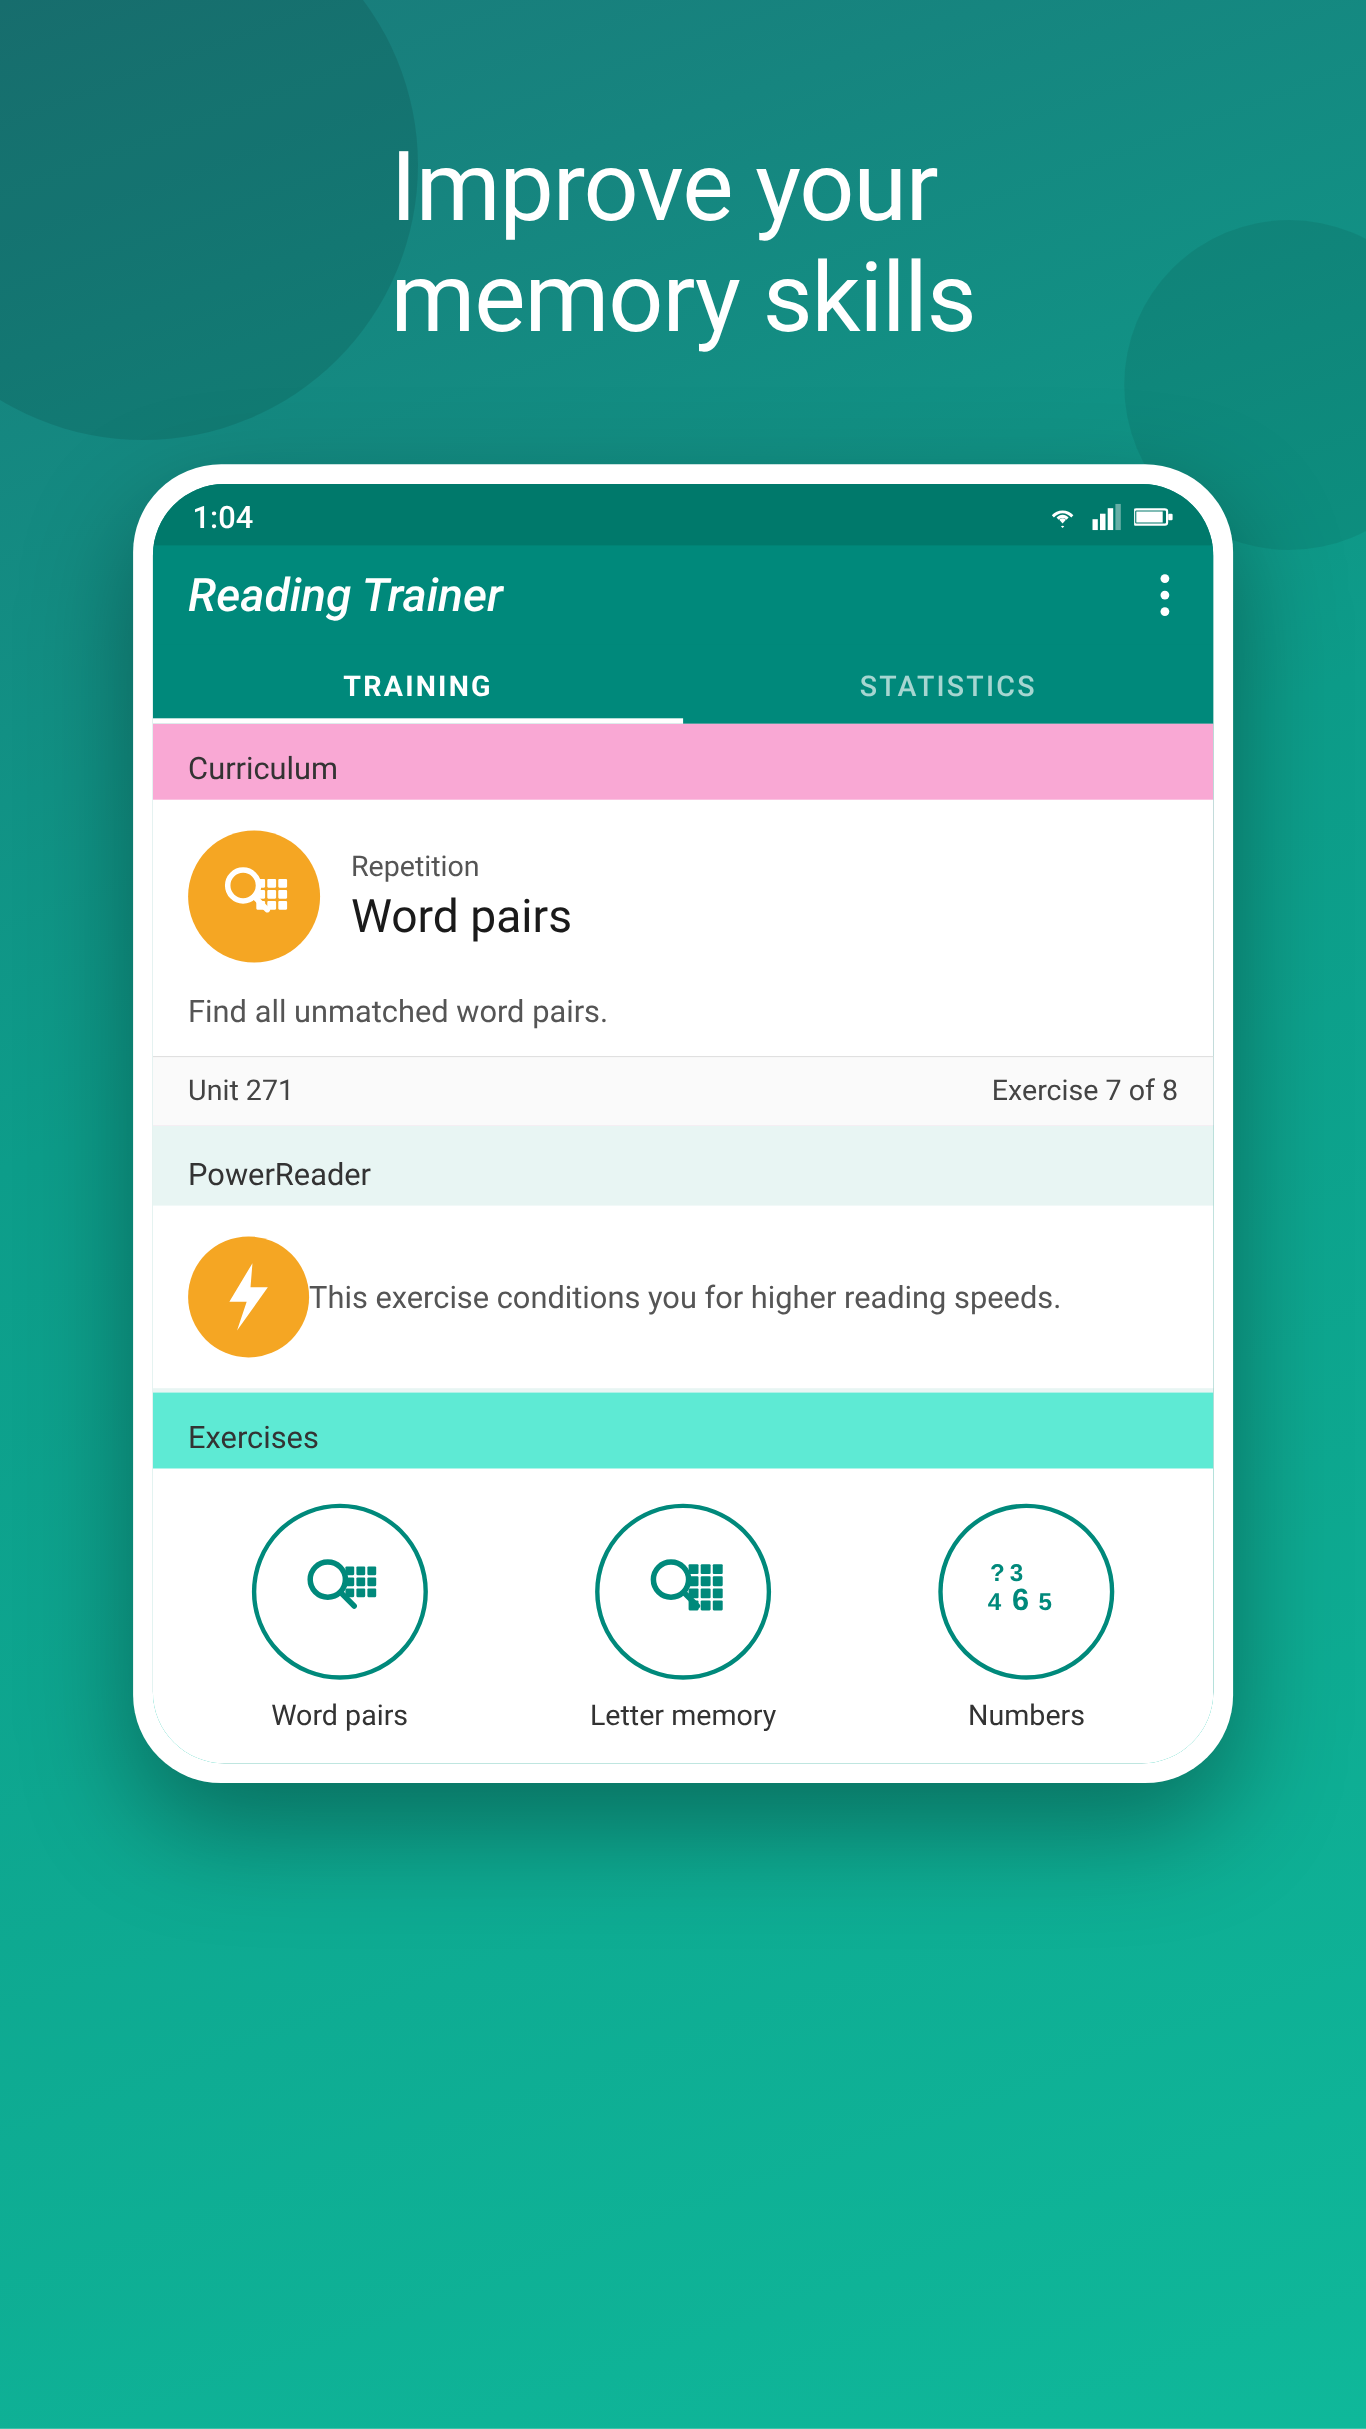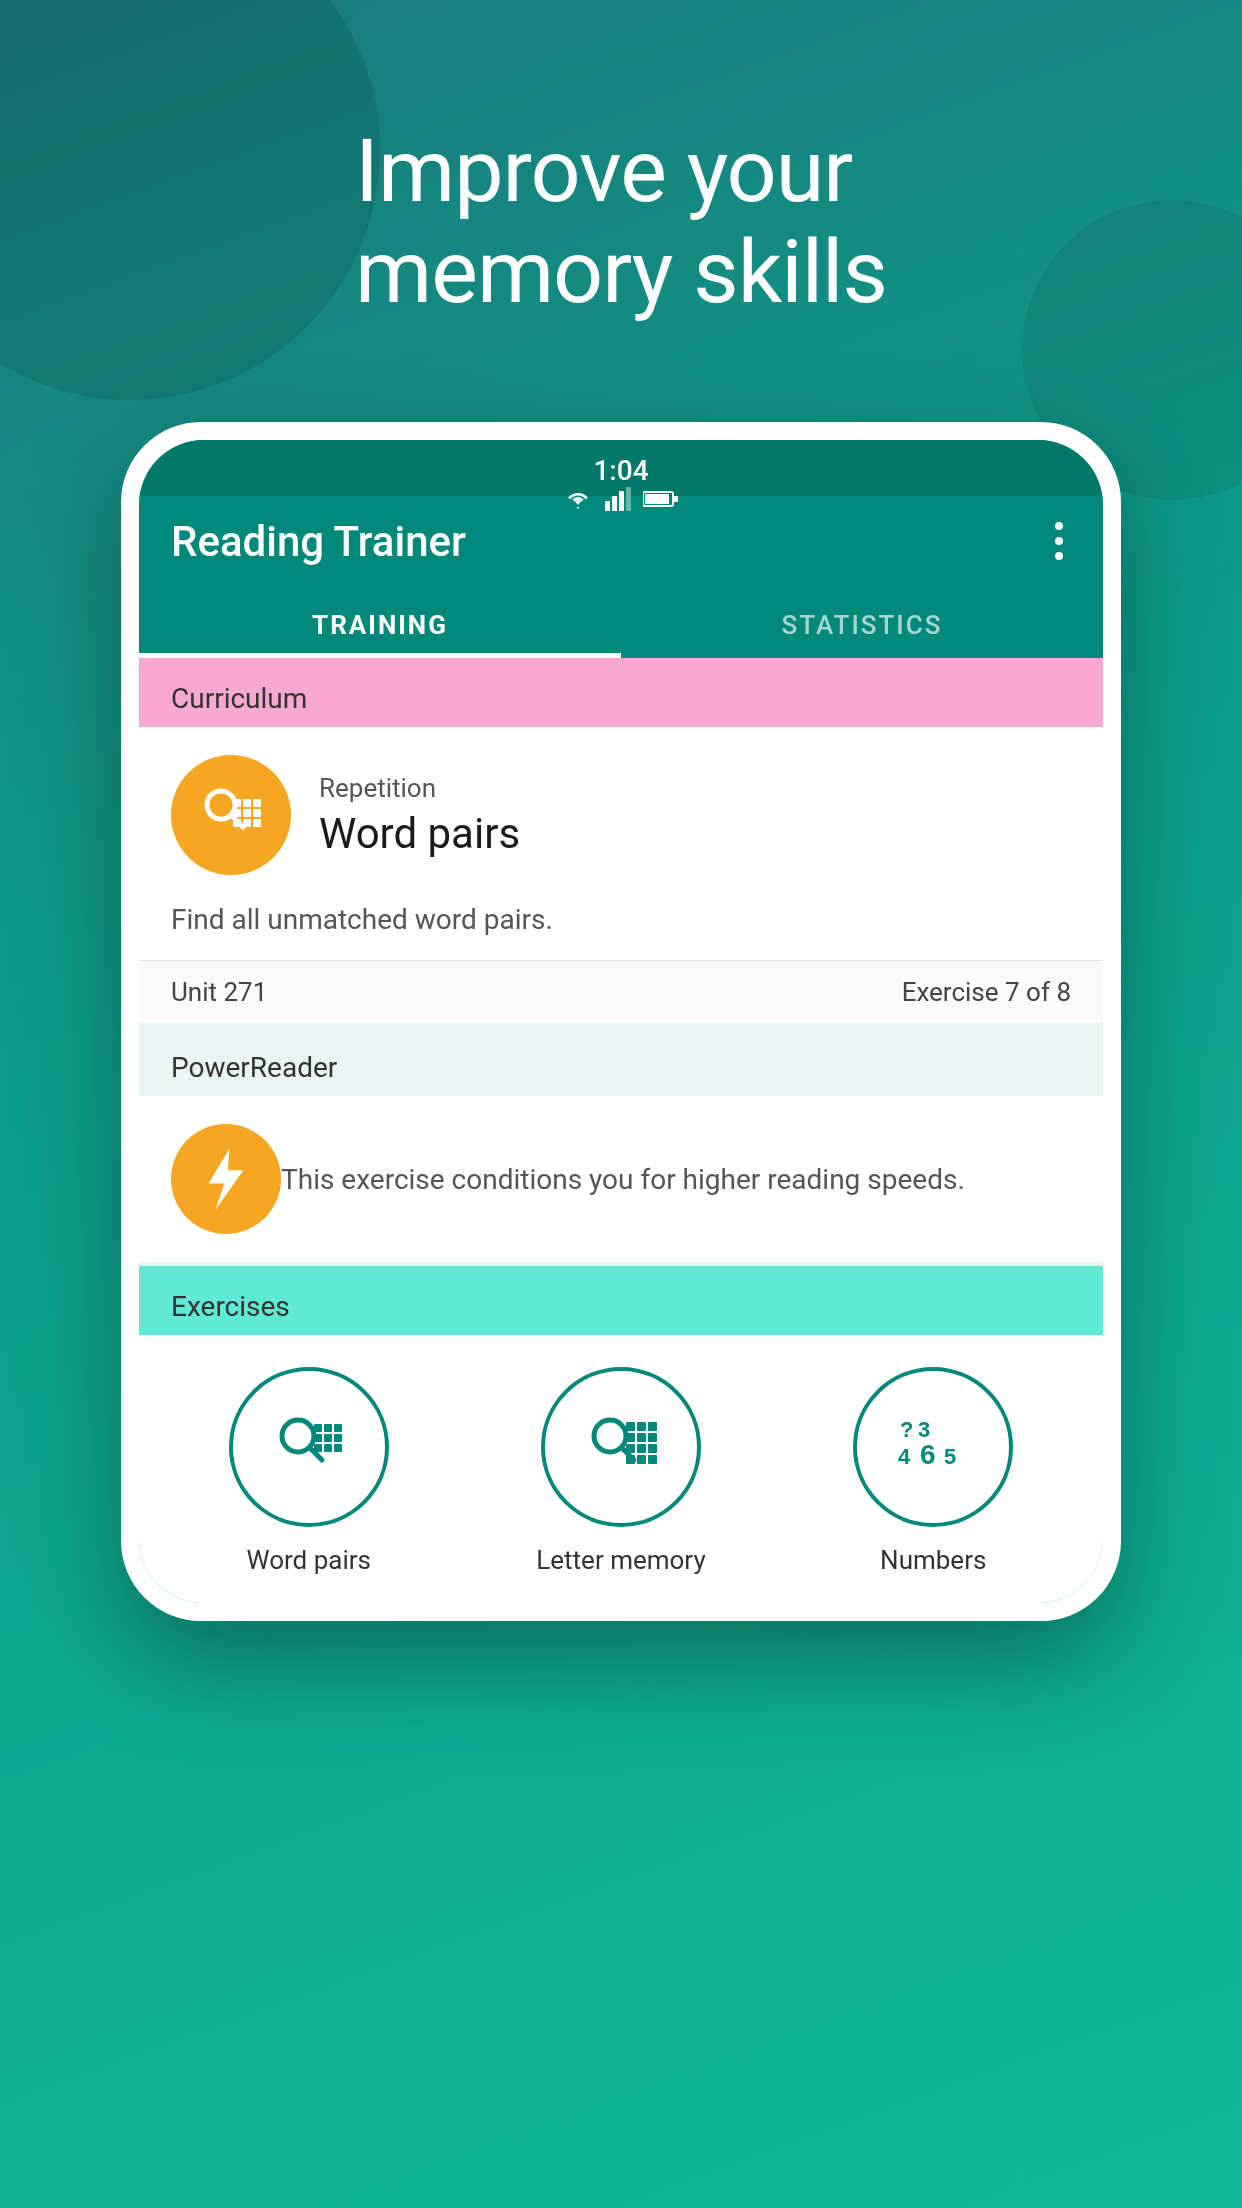--- a/index.html
+++ b/index.html
@@ -74,21 +74,20 @@
     }
 
     
     .status-bar {
       background: #00796b;
       display: flex;
       justify-content: space-between;
       align-items: center;
       padding: 14px 36px 10px 36px;
       height: 56px;
-      flex-direction: column;
     }
 
     .status-time {
       color: white;
       font-size: 28px;
       font-weight: 500;
     }
 
     .status-icons {
       display: flex;
@@ -103,20 +102,21 @@
       align-items: center;
       justify-content: space-between;
       padding: 0 32px;
       height: 90px;
     }
 
     .app-title {
       color: white;
       font-size: 42px;
       font-weight: 500;
+      font-style: italic;
     }
 
     .menu-dots {
       color: white;
       font-size: 42px;
       cursor: pointer;
       display: flex;
       flex-direction: column;
       gap: 7px;
       align-items: center;

